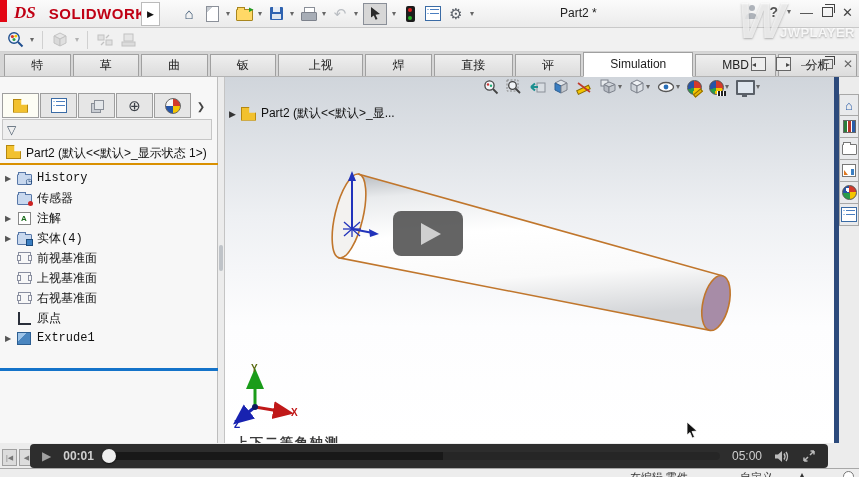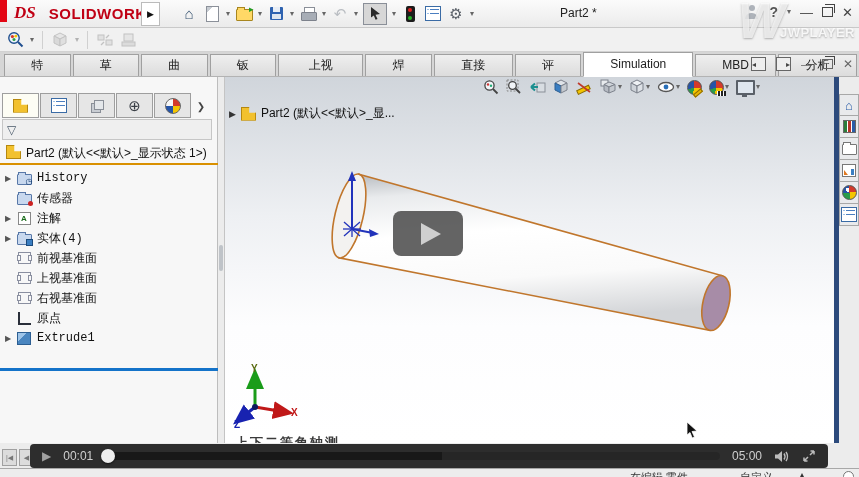--- a/index.html
+++ b/index.html
@@ -142,21 +142,21 @@
     background:conic-gradient(#d43a2a 0 28%,#f4c500 0 55%,#2a9c4a 0 70%,#2554a8 0 100%);position:relative;}
   .ball.pencil::after{content:"";position:absolute;right:-2px;bottom:-1px;width:8px;height:2px;background:#e8b500;transform:rotate(-40deg);border:1px solid #8a6a00;}
   .ball.film::after{content:"";position:absolute;right:-3px;bottom:-2px;width:9px;height:5px;background:#222;
     background-image:linear-gradient(90deg,#fff 1px,transparent 1px);background-size:3px 100%;}
   .i-monitor{width:15px;height:11px;border:2px solid #5a6068;border-radius:1px;background:#dfe6ee;position:relative;}
   .i-monitor::after{content:"";position:absolute;left:4px;bottom:-4px;width:5px;height:2px;background:#5a6068;}
   
   .playerbar{position:absolute;left:30px;top:444px;width:798px;height:24px;border-radius:4px;background:#2d2d2d;
     display:flex;align-items:center;box-sizing:border-box;padding:0 12px;z-index:30;}
   .pb-play{color:#a0a0a0;font-size:12px;margin-right:12px;line-height:1;}
-  .pb-time{color:#cfcfcf;font-size:12px;margin-right:10px;}
+  .pb-time{color:#cfcfcf;font-size:12px;margin-right:10px;font-weight:bold;}
   .pb-track{position:relative;flex:1;height:8px;border-radius:4px;background:linear-gradient(90deg,#181818 0 55%,#262626 55% 100%);margin-right:12px;}
   .pb-knob{position:absolute;left:-2px;top:-3px;width:14px;height:14px;border-radius:50%;background:#ededed;box-shadow:0 1px 2px rgba(0,0,0,.6);}
   .pb-dur{color:#cfcfcf;font-size:12px;margin-right:12px;}
   .pb-ico{margin-right:12px;display:flex;align-items:center;}
   .pb-ico:last-child{margin-right:0;}
   
   .bottomstrip{position:absolute;left:0;top:468px;width:859px;height:9px;background:#ededed;border-top:1px solid #a8a8a8;overflow:hidden;z-index:10;}
   .bs-text{position:absolute;top:1px;font-size:11px;color:#333;}
   .bs-circle{position:absolute;top:2px;width:9px;height:9px;border-radius:50%;border:1.5px solid #777;background:#fff;}
   .behind-left{position:absolute;left:2px;top:449px;display:flex;gap:2px;z-index:5;}

